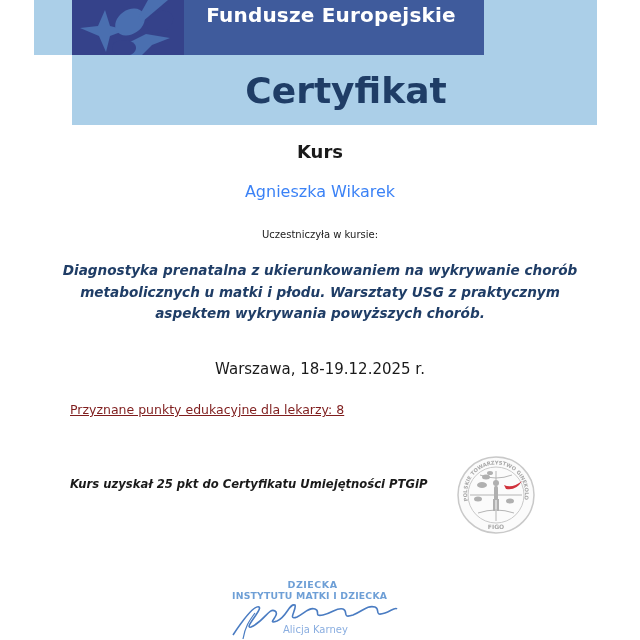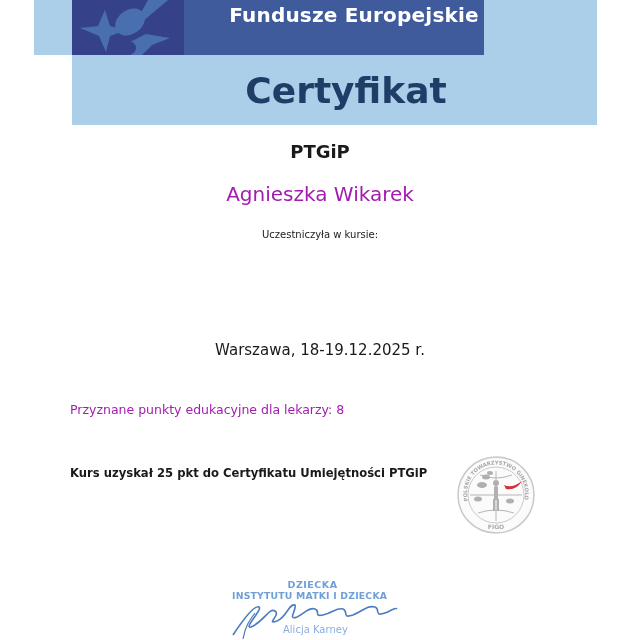--- a/index.html
+++ b/index.html
@@ -8,41 +8,41 @@
       background: #ffffff;
       font-family: "DejaVu Sans", "Liberation Sans", sans-serif;
       color: #1a1a1a;
     }
     .abs { position: absolute; }
     .band-left { left: 34px; top: 0; width: 40px; height: 55px; background: #abcfe8; }
     .band-main { left: 72px; top: 0; width: 525px; height: 125px; background: #abcfe8; }
     .logo-dark { left: 72px; top: 0; width: 113px; height: 55px; background: #35428a; overflow: hidden; }
     .logo-mid { left: 184px; top: 0; width: 300px; height: 55px; background: #3f5b9c; }
     .fe-title {
-      left: 190px; top: 3px; width: 328px; text-align: center;
+      left: 167px; top: 3px; width: 328px; text-align: center;
       color: #ffffff; font-weight: bold; font-size: 20px; letter-spacing: 0.2px;
       font-family: "DejaVu Sans", sans-serif;
     }
     .cert-title {
       left: 72px; top: 70px; width: 548px; text-align: center;
       color: #1f3d66; font-weight: bold; font-size: 36px;
       font-family: "DejaVu Sans", sans-serif;
     }
     .center-line { left: 0; width: 640px; text-align: center; }
     .pani { top: 141px; font-weight: bold; font-size: 18px; color: #1a1a1a; }
-    .name { top: 182px; font-size: 20px; color: #a21caf; }
+    .name { top: 182px; font-size: 16px; color: #3b82f6; }
     .participated { top: 229px; font-size: 10px; color: #1a1a1a; }
     .course {
       left: 60px; width: 520px; top: 260px; text-align: center;
       color: #1f3d66; font-weight: bold; font-style: italic; font-size: 13.6px; line-height: 21.5px;
     }
-    .date { top: 341px; font-size: 15px; color: #1a1a1a; }
-    .points { left: 70px; top: 402px; font-size: 12.5px; color: #a21caf; }
+    .date { top: 360px; font-size: 15px; color: #1a1a1a; }
+    .points { left: 70px; top: 402px; font-size: 12.5px; color: #7f1d1d; text-decoration: underline; }
     .ptgip {
-      left: 70px; top: 464px; font-size: 11.6px; font-weight: bold; 
+      left: 70px; top: 475px; font-size: 11.6px; font-weight: bold; font-style: italic;
       color: #1a1a1a; line-height: 19px;
     }
     .seal { left: 456px; top: 455px; width: 80px; height: 80px; }
     .stamp { left: 225px; top: 577px; width: 180px; height: 63px; }
     .stamp-line1 { left: 225px; top: 579px; width: 175px; text-align: center; color: #6e9fd6; font-weight: bold; font-size: 9.5px; letter-spacing: 0.5px; }
     .stamp-line2 { left: 232px; top: 590px; width: 160px; color: #6e9fd6; font-weight: bold; font-size: 9.3px; letter-spacing: 0.2px; white-space: nowrap; }
     .stamp-name { left: 283px; top: 624px; color: #8aaee0; font-size: 10px; }
   </style>
 </head>
 <body>
@@ -61,25 +61,28 @@
     <g fill="#35428a">
       <ellipse cx="52" cy="48" rx="12" ry="8"></ellipse>
       <ellipse cx="88" cy="22" rx="14" ry="10" transform="rotate(-30 88 22)"></ellipse>
     </g>
   </svg>
 </div>
 <div class="abs logo-mid"></div>
 <div class="abs fe-title">Fundusze Europejskie</div>
 <div class="abs cert-title">Certyfikat</div>
 
-<div class="abs center-line pani">PTGiP</div>
+<div class="abs center-line pani">Kurs</div>
 <div class="abs center-line name">Agnieszka Wikarek</div>
 <div class="abs center-line participated">Uczestniczyła w kursie:</div>
 
 <div class="abs course">
+  <div>Diagnostyka prenatalna z ukierunkowaniem na wykrywanie chorób</div>
+  <div>metabolicznych u matki i płodu. Warsztaty USG z praktycznym</div>
+  <div>aspektem wykrywania powyższych chorób.</div>
 </div>
 
 <div class="abs center-line date">Warszawa, 18-19.12.2025 r.</div>
 
 <div class="abs points">Przyznane punkty edukacyjne dla lekarzy: 8</div>
 
 <div class="abs ptgip">
   <div>Kurs uzyskał 25 pkt do Certyfikatu Umiejętności PTGiP</div>
 </div>
 

